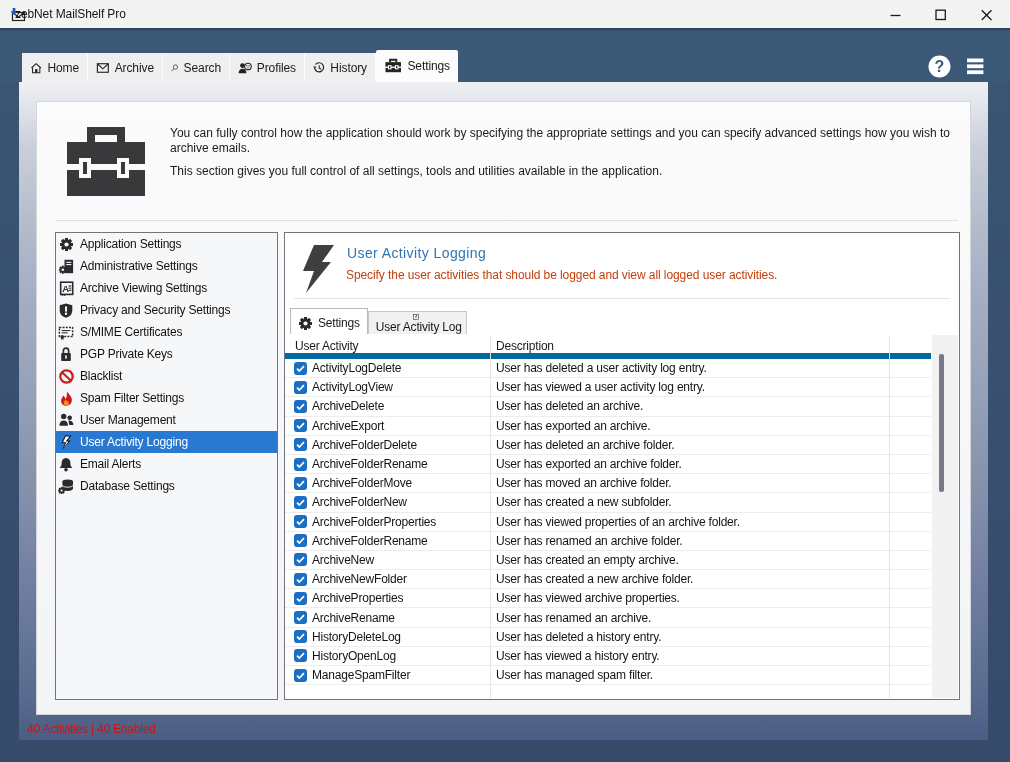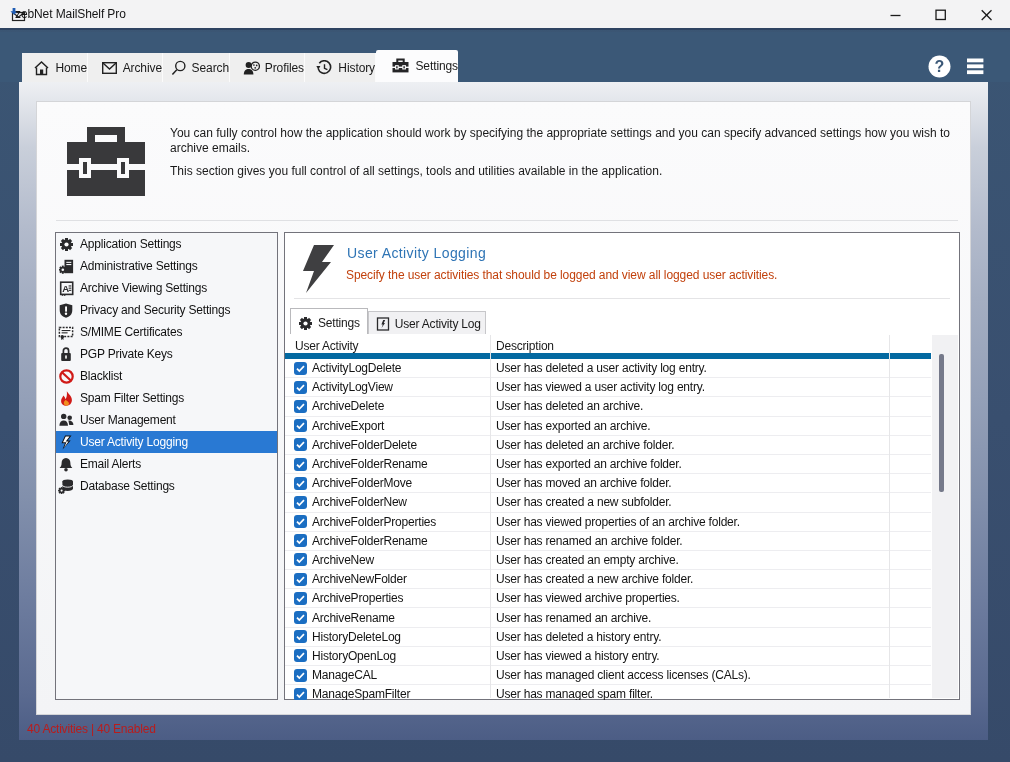--- a/index.html
+++ b/index.html
@@ -25,21 +25,21 @@
     position:absolute; left:19px; top:82px; width:969px; height:658px;
     background:linear-gradient(180deg,
       #eef0f3 0%, #c9cfda 10%, #b3bbcc 22%, #a4aec2 33%,
       #94a0b8 48%, #8290ac 63%, #6e7d9f 78%, #5a6a90 93%, #4c5d85 100%);
   }
   
   #tabs { position:absolute; left:22px; top:50px; height:32px; display:flex; align-items:flex-end; }
   .tab {
     height:29px; background:#efefef; display:flex; align-items:center;
     font-size:12px; color:#1a1a1a; border-right:1px solid #fbfbfb;
-    padding:0; justify-content:flex-end; letter-spacing:-0.1px;margin-top:47px;
+    padding:8px; justify-content:flex-end; letter-spacing:-0.1px;margin-top:47px;
   }
   .tab svg { margin-right:5px; }
   .tab.active {
     height:32px; background:#fcfcfd; border-right:none;
     border-radius:2px 2px 0 0;
   }
   
   #helpicons { position:absolute; left:928px; top:55px; }
   
   #page {
@@ -72,21 +72,21 @@
   #rtitle { position:absolute; left:62px; top:12px; font-size:14px; color:#2e74b5; letter-spacing:0.4px; line-height:16px;}
   #rdesc  { position:absolute; left:61px; top:35px; font-size:12px; color:#c2410c; letter-spacing:-0.08px; line-height:14px;}
   #rsep { position:absolute; left:9px; right:9px; top:65px; height:1px; background:#e4e4e6; }
   
   #subtabs { position:absolute; left:5px; top:75px; height:26px; display:flex; align-items:flex-end; }
   .stab { display:flex; align-items:center; font-size:12px; color:#1a1a1a; letter-spacing:-0.2px; }
   .stab.on {
     height:26px; background:#fff; border:1px solid #b9b9bc; border-bottom:none; padding:3px 7px 0 7px;
   }
   .stab.off {
-    height:23px; background:#f1f1f3; border:1px solid #c7c7ca; border-bottom:none; padding:2px 4px 0 7px;
+    height:23px; background:#f1f1f3; border:1px solid #c7c7ca; border-bottom:none; padding:2px 4px 0 7px;flex-direction:column;
   }
   .stab svg { margin-right:5px; }
   
   #thead { position:absolute; left:0px; top:102px; width:646px; height:24px; background:#fff; border-bottom:6px solid #0369a1; font-size:12px; color:#1a1a1a;}
   #thead .h1 { position:absolute; left:10px; top:4px; letter-spacing:-0.2px;}
   #thead .h2 { position:absolute; left:211px; top:4px; letter-spacing:-0.2px;}
   #tbody { position:absolute; left:0; top:126px; width:646px; height:341px; overflow:hidden; }
   .trow { height:19.2px; display:flex; align-items:center; border-bottom:1px solid #ededf0; font-size:12px; color:#141414; position:relative; }
   .trow .cb { position:absolute; left:9px; top:2.6px; width:13px; height:13px; background:#1b6ec2; border-radius:3px; }
   .trow .cb svg { position:absolute; left:1px; top:1px; }
@@ -521,29 +521,20 @@
           </span>
           <span class="c1">HistoryOpenLog</span>
           <span class="c2">User has viewed a history entry.</span>
         </div>
         <div class="trow">
           <span class="cb">
             <svg width="11" height="11" viewBox="0 0 11 11">
               <path d="M2 5.6 L4.3 8 L9 3.2" fill="none" stroke="#fff" stroke-width="1.7"></path>
             </svg>
           </span>
-          <span class="c1">ManageCAL</span>
-          <span class="c2">User has managed client access licenses (CALs).</span>
-        </div>
-        <div class="trow">
-          <span class="cb">
-            <svg width="11" height="11" viewBox="0 0 11 11">
-              <path d="M2 5.6 L4.3 8 L9 3.2" fill="none" stroke="#fff" stroke-width="1.7"></path>
-            </svg>
-          </span>
           <span class="c1">ManageSpamFilter</span>
           <span class="c2">User has managed spam filter.</span>
         </div>
       </div>
     <div class="vline" style="left:205px"></div>
     <div class="vline" style="left:604px"></div>
     <div id="scrolltrack">
         <div id="scrollthumb"></div>
       </div>
   </div>

